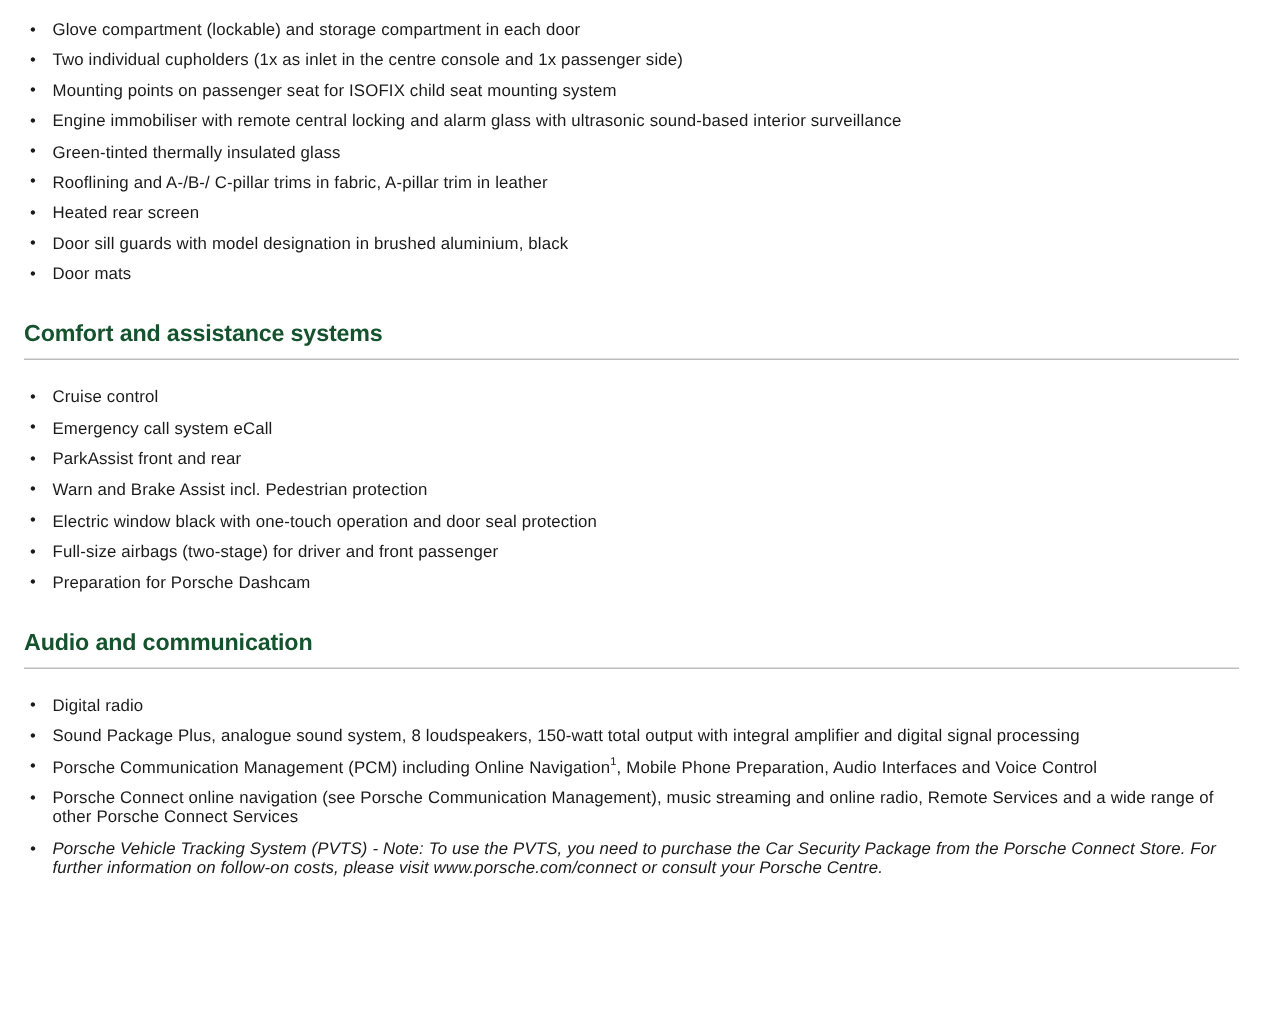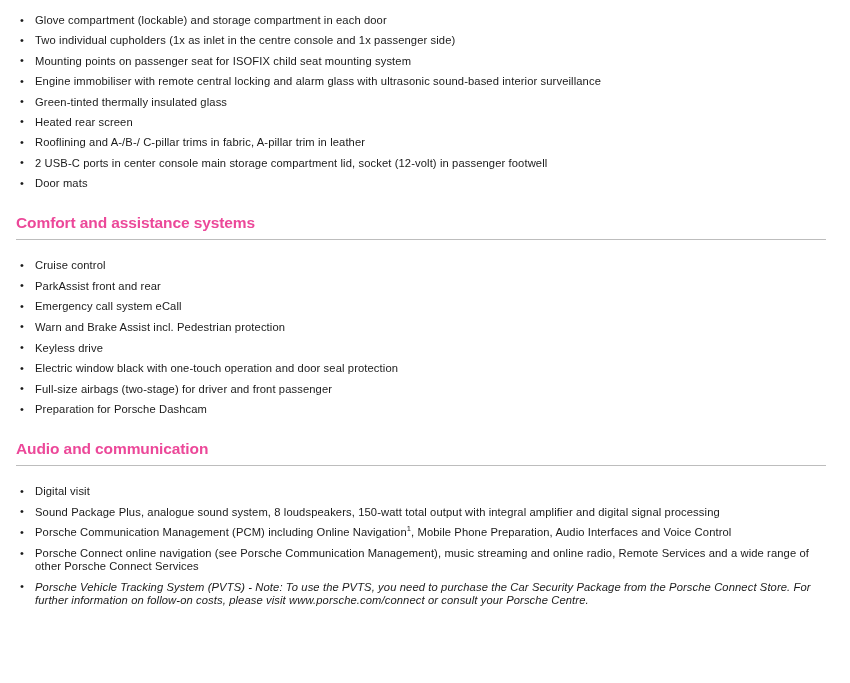--- a/index.html
+++ b/index.html
@@ -42,21 +42,21 @@
     content: "\2022";
     position: absolute;
     left: 4px;
     top: -0.5px;
     font-size: 11px;
     color: #1a1a1a;
   }
   .section-heading {
     font-size: 15.5px;
     font-weight: bold;
-    color: #ec4899;
+    color: #14532d;
     margin: 0;
     padding: 0 0 7px 0;
     letter-spacing: -0.1px;
   }
   .section {
     margin-top: 24px;
   }
   .rule {
     border: 0;
     border-top: 1px solid #bdbdbd;
@@ -88,47 +88,46 @@
 <div class="page">
   <div class="content">
 
     <div class="first-block">
       <ul class="bullets">
         <li>Glove compartment (lockable) and storage compartment in each door</li>
         <li>Two individual cupholders (1x as inlet in the centre console and 1x passenger side)</li>
         <li>Mounting points on passenger seat for ISOFIX child seat mounting system</li>
         <li>Engine immobiliser with remote central locking and alarm glass with ultrasonic sound-based interior surveillance</li>
         <li>Green-tinted thermally insulated glass</li>
+        <li>Rooflining and A-/B-/ C-pillar trims in fabric, A-pillar trim in leather</li>
         <li>Heated rear screen</li>
-        <li>Rooflining and A-/B-/ C-pillar trims in fabric, A-pillar trim in leather</li>
-        <li>2 USB-C ports in center console main storage compartment lid, socket (12-volt) in passenger footwell</li>
+        <li>Door sill guards with model designation in brushed aluminium, black</li>
         <li>Door mats</li>
       </ul>
     </div>
 
     <div class="section">
       <h2 class="section-heading">Comfort and assistance systems</h2>
       <hr class="rule">
       <ul class="bullets">
         <li>Cruise control</li>
+        <li>Emergency call system eCall</li>
         <li>ParkAssist front and rear</li>
-        <li>Emergency call system eCall</li>
         <li>Warn and Brake Assist incl. Pedestrian protection</li>
-        <li>Keyless drive</li>
         <li>Electric window black with one-touch operation and door seal protection</li>
         <li>Full-size airbags (two-stage) for driver and front passenger</li>
         <li>Preparation for Porsche Dashcam</li>
       </ul>
     </div>
 
     <div class="section">
       <h2 class="section-heading">Audio and communication</h2>
       <hr class="rule">
       <ul class="bullets">
-        <li>Digital visit</li>
+        <li>Digital radio</li>
         <li>Sound Package Plus, analogue sound system, 8 loudspeakers, 150-watt total output with integral amplifier and digital signal processing</li>
         <li>Porsche Communication Management (PCM) including Online Navigation<sup>1</sup>, Mobile Phone Preparation, Audio Interfaces and Voice Control</li>
         <li>Porsche Connect online navigation (see Porsche Communication Management), music streaming and online radio, Remote Services and a wide range of other Porsche Connect Services</li>
         <li class="multiline">Porsche Vehicle Tracking System (PVTS) - Note: To use the PVTS, you need to purchase the Car Security Package from the Porsche Connect Store. For further information on follow-on costs, please visit www.porsche.com/connect or consult your Porsche Centre.</li>
       </ul>
     </div>
 
     <div class="spacer-bottom"></div>
   </div>
 </div>

